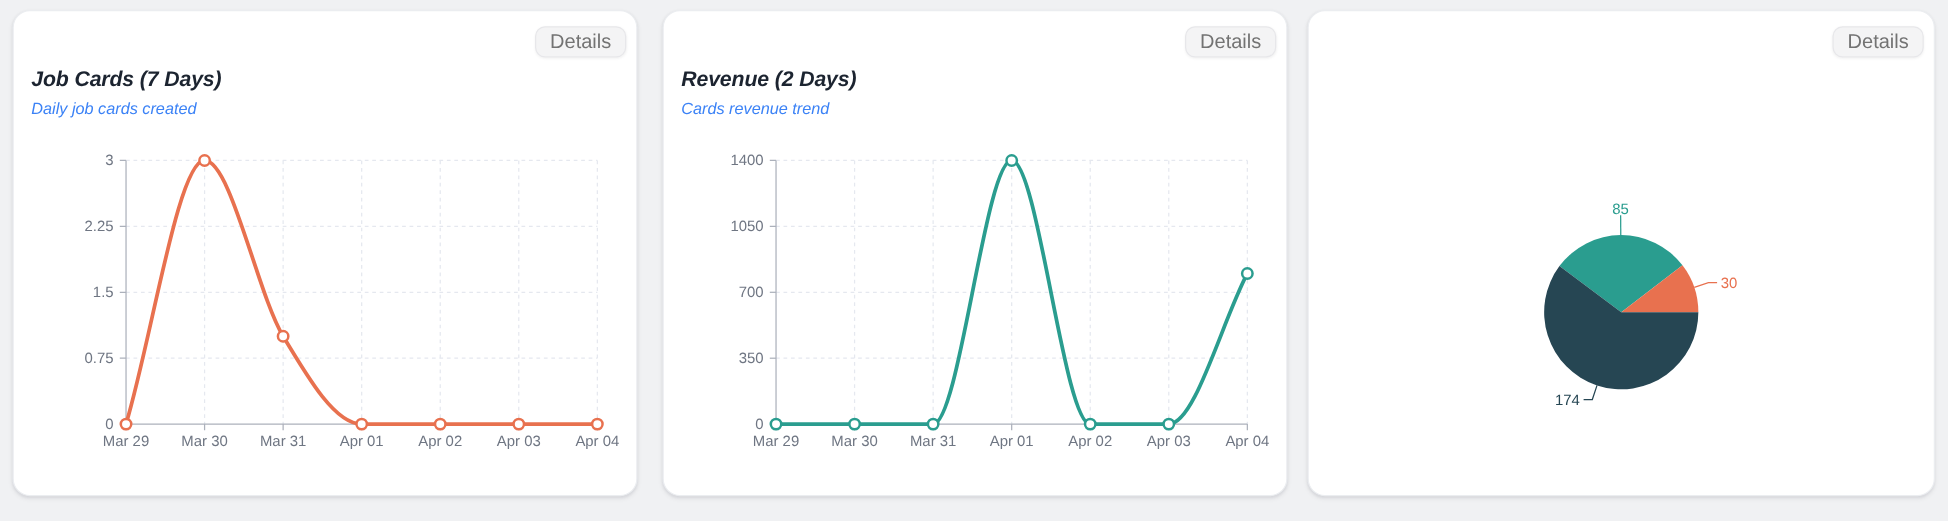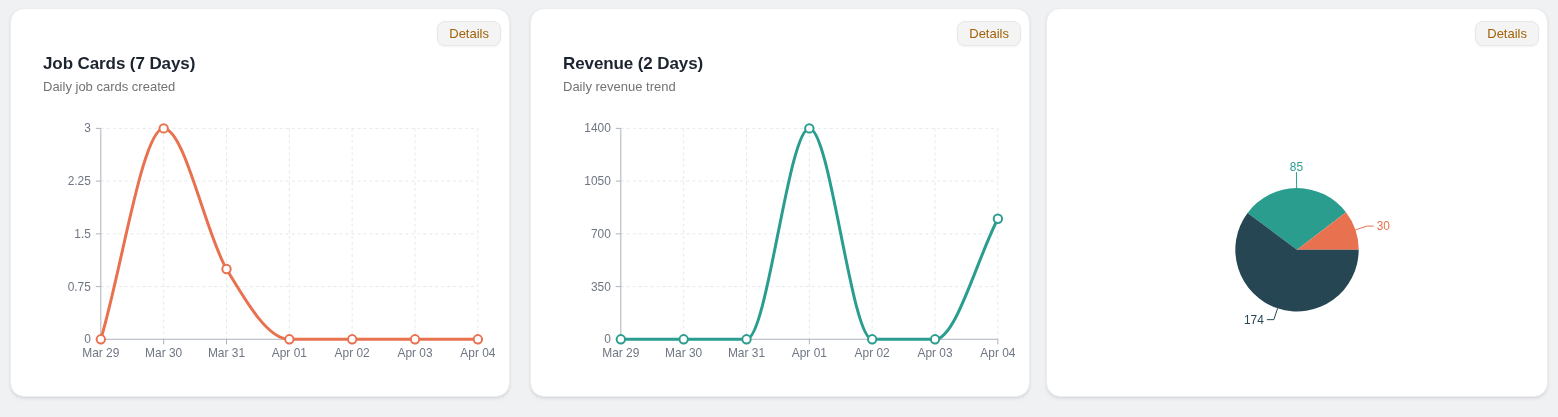--- a/index.html
+++ b/index.html
@@ -17,32 +17,32 @@
     border-radius:14px;
     box-shadow:0 1px 2px rgba(16,24,40,.06), 0 2px 4px rgba(16,24,40,.06);
   }
   .details-btn {
     position:absolute; top:12px; right:8px;
     background:#f4f4f5;
     border:1px solid #e7e7ea;
     border-radius:8px;
     padding:4px 11px;
     font-family:"Liberation Sans", sans-serif;
-    font-size:13px; line-height:15px;
-    color:#a16207;
+    font-size:16px; line-height:15px;
+    color:#737373;
     cursor:pointer;
     box-shadow:0 1px 2px rgba(0,0,0,.05);
     z-index:2;
   }
-  .card-header { position:absolute; left:32px; top:45px; z-index:1; }
+  .card-header { position:absolute; left:14px; top:45px; z-index:1;font-style:italic; }
   .card-title {
     font-size:17px; font-weight:700; color:#1c2430; letter-spacing:-.1px;
   }
   .card-subtitle {
-    margin-top:5px; font-size:13px; color:#737373;
+    margin-top:5px; font-size:13px; color:#3b82f6;
   }
   svg.chart { position:absolute; inset:0; width:100%; height:100%; }
   .grid  { stroke:#e5e8ef; stroke-width:1; stroke-dasharray:3 3; }
   .axis  { stroke:#acb1bb; stroke-width:1; }
   text.tick { font-family:"Liberation Sans", sans-serif; font-size:12px; fill:#6f7683; }
   .ylab { text-anchor:end; }
   .xlab { text-anchor:middle; }
   text.pie-label { font-family:"Liberation Sans", sans-serif; font-size:12px; }
 </style>
 </head>
@@ -99,21 +99,21 @@
       <circle cx="342.67" cy="332" r="4.2" fill="#ffffff" stroke="#e8714f" stroke-width="2"></circle>
       <circle cx="405.83" cy="332" r="4.2" fill="#ffffff" stroke="#e8714f" stroke-width="2"></circle>
       <circle cx="469" cy="332" r="4.2" fill="#ffffff" stroke="#e8714f" stroke-width="2"></circle>
     </svg>
 </div>
 
 <div class="card" style="left:530px;width:500px">
   <button class="details-btn">Details</button>
   <div class="card-header">
     <div class="card-title">Revenue (2 Days)</div>
-    <div class="card-subtitle">Daily revenue trend</div>
+    <div class="card-subtitle">Cards revenue trend</div>
   </div>
   <svg class="chart" viewBox="0 0 500 389">
       <line x1="90" x2="469" y1="279" y2="279" class="grid"></line>
       <line x1="90" x2="469" y1="226" y2="226" class="grid"></line>
       <line x1="90" x2="469" y1="173" y2="173" class="grid"></line>
       <line x1="90" x2="469" y1="120" y2="120" class="grid"></line>
       <line x1="153.17" x2="153.17" y1="120" y2="332" class="grid"></line>
       <line x1="216.33" x2="216.33" y1="120" y2="332" class="grid"></line>
       <line x1="279.5" x2="279.5" y1="120" y2="332" class="grid"></line>
       <line x1="342.67" x2="342.67" y1="120" y2="332" class="grid"></line>

